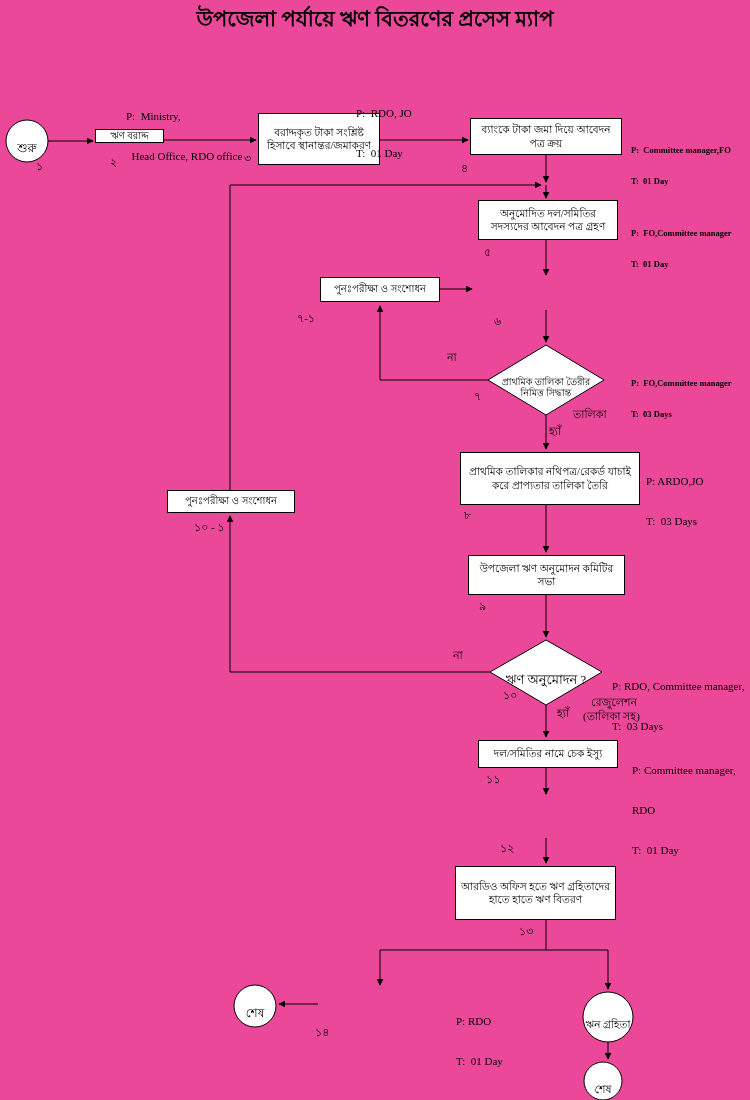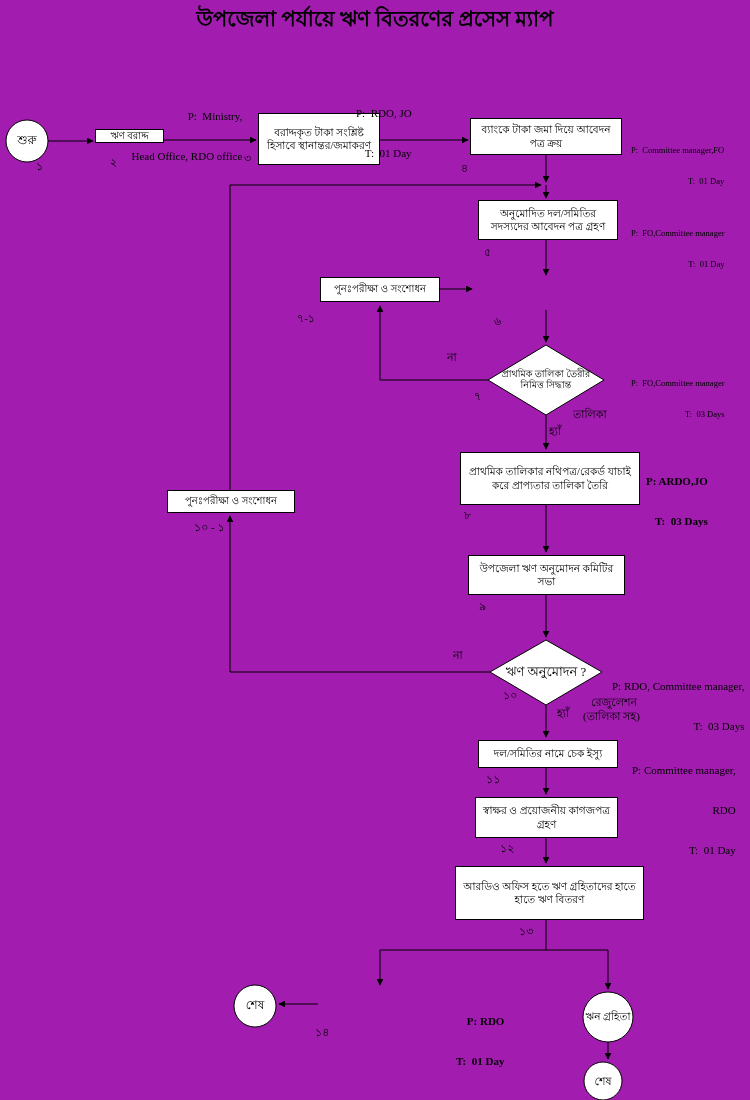--- a/index.html
+++ b/index.html
@@ -1,38 +1,38 @@
 <!DOCTYPE html>
 <html><head>
 <meta charset="utf-8">
 <style>
   * { margin:0; padding:0; box-sizing:border-box; }
   html,body { background:#fff; }
   .canvas {
-    position:relative; width:750px; height:1100px; background:#a21caf;
+    position:relative; width:750px; height:1100px; background:#ec4899;
     font-family:"Liberation Serif", serif; color:#000; overflow:hidden;
   }
   .canvas svg { position:absolute; left:0; top:0; }
   .title {
     position:absolute; top:3px; left:0; width:100%; text-align:center;
     font-size:21px; font-weight:bold;
   }
   .box {
     position:absolute; border:1px solid #000; background:#fff;
     display:flex; align-items:center; justify-content:center;
     text-align:center; font-size:10.5px; line-height:1.25; padding:1px 3px;
   }
   .ctext {
     position:absolute; transform:translate(-50%,-50%); text-align:center;
-    font-size:11px; line-height:1.15;
+    font-size:11px; line-height:1.15;margin-top:8px;
   }
   .num  { position:absolute; font-size:11px; }
-  .ann  { position:absolute; font-size:11px; line-height:1.2; white-space:pre;text-align:right; }
-  .ann.small { font-size:8.5px; }
-  .ann.bold  { font-weight:bold; }
+  .ann  { position:absolute; font-size:11px; line-height:1.2; white-space:pre; }
+  .ann.small { font-size:8.5px;font-weight:bold; }
+  .ann.bold  { font-weight:normal; }
   .elabel { position:absolute; font-size:11px; }
 </style>
 </head>
 <body>
 
 <div class="canvas">
 
   <svg width="750" height="1100" viewBox="0 0 750 1100">
     <defs>
       <marker id="arw" viewBox="0 0 10 10" refX="9" refY="5" markerWidth="7" markerHeight="7" markerUnits="userSpaceOnUse" orient="auto">
@@ -78,22 +78,21 @@
 
   <div class="box" style="left:95px;top:129px;width:69px;height:14px;font-size:10px">ঋণ বরাদ্দ</div>
   <div class="box" style="left:258px;top:113px;width:122px;height:52px">বরাদ্দকৃত টাকা সংশ্লিষ্ট হিসাবে স্থানান্তর/জমাকরণ</div>
   <div class="box" style="left:470px;top:118px;width:152px;height:37px">ব্যাংকে টাকা জমা দিয়ে আবেদন পত্র ক্রয়</div>
   <div class="box" style="left:478px;top:200px;width:140px;height:40px">অনুমোদিত দল/সমিতির সদস্যদের আবেদন পত্র গ্রহণ</div>
   <div class="box" style="left:320px;top:277px;width:120px;height:25px;font-size:10px">পুনঃপরীক্ষা ও সংশোধন</div>
   <div class="box" style="left:460px;top:452px;width:180px;height:53px">প্রাথমিক তালিকার নথিপত্র/রেকর্ড যাচাই করে প্রাপ্যতার তালিকা তৈরি</div>
   <div class="box" style="left:468px;top:555px;width:157px;height:40px">উপজেলা ঋণ অনুমোদন কমিটির সভা</div>
   <div class="box" style="left:167px;top:490px;width:128px;height:23px;font-size:10px">পুনঃপরীক্ষা ও সংশোধন</div>
   <div class="box" style="left:478px;top:740px;width:140px;height:28px">দল/সমিতির নামে চেক ইস্যু</div>
-  <div class="box" style="left:475px;top:797px;width:143px;height:41px">স্বাক্ষর ও প্রয়োজনীয় কাগজপত্র গ্রহণ</div>
-  <div class="box" style="left:455px;top:866px;width:189px;height:54px">আরডিও অফিস হতে ঋণ গ্রহিতাদের হাতে হাতে ঋণ বিতরণ</div>
+  <div class="box" style="left:455px;top:866px;width:161px;height:54px">আরডিও অফিস হতে ঋণ গ্রহিতাদের হাতে হাতে ঋণ বিতরণ</div>
 
   <div class="ctext" style="left:27px;top:141px;font-size:12px">শুরু</div>
   <div class="ctext" style="left:546px;top:380px;width:105px;font-size:9.5px">প্রাথমিক তালিকা তৈরীর নিমিত্ত সিদ্ধান্ত</div>
   <div class="ctext" style="left:546px;top:672px;width:92px;font-size:13px">ঋণ অনুমোদন ?</div>
   <div class="ctext" style="left:255px;top:1006px;font-size:12px">শেষ</div>
   <div class="ctext" style="left:608px;top:1017px;width:46px;font-size:10.5px">ঋন গ্রহিতা</div>
   <div class="ctext" style="left:603px;top:1081px;font-size:11px">শেষ</div>
 
   <div class="num" style="left:36px;top:158px">১</div>
   <div class="num" style="left:110px;top:154px">২</div>

